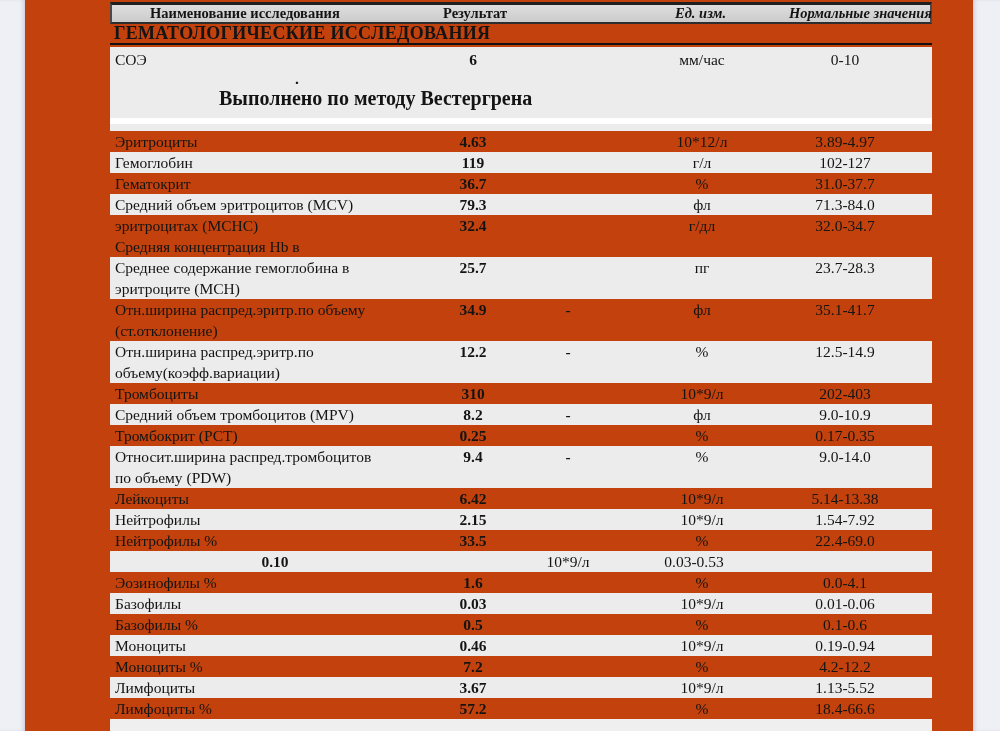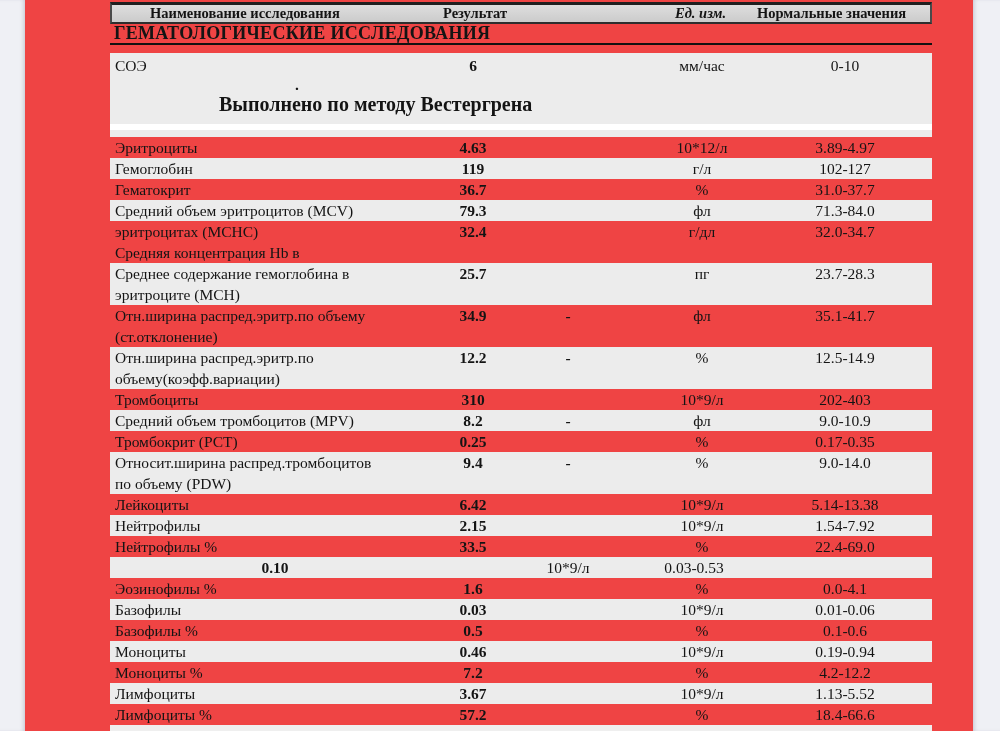--- a/index.html
+++ b/index.html
@@ -4,55 +4,55 @@
 <style>
   html,body{margin:0;padding:0;}
   body{
     width:1000px;height:731px;overflow:hidden;background:#ffffff;
     font-family:"Liberation Serif","DejaVu Serif",serif;color:#141414;
   }
   .screen{position:relative;width:1000px;height:731px;display:flex;}
   .margin-strip{height:731px;background:#eff0f5;flex:0 0 auto;}
   .margin-strip.left{width:25px;box-shadow:inset -3px 0 4px -2px rgba(110,110,135,.35);}
   .margin-strip.right{width:27px;box-shadow:inset 3px 0 4px -2px rgba(110,110,135,.35);}
-  .page{flex:1 1 auto;background:#ef4444;position:relative;}
+  .page{flex:1 1 auto;background:#c2410c;position:relative;}
   .doc-table{position:absolute;left:85px;top:2px;width:822px;}
 
   
   .thead{
     position:relative;height:22px;box-sizing:border-box;width:822px;
     background:linear-gradient(#dedede,#cbcbcb);
     border-top:3px solid #1f1f1f;border-bottom:2px solid #2e2e2e;
     border-left:2px solid #4a4a4a;border-right:2px solid #4a4a4a;
   }
   .h{position:absolute;top:0;line-height:16px;font-weight:bold;font-size:14.5px;white-space:nowrap;}
   .h-name{left:38px;}
   .h-result{left:331px;}
   .h-units{left:563px;font-style:italic;}
-  .h-normal{left:645px;}
+  .h-normal{left:677px;font-style:italic;}
 
   
   .section-title{
     font-weight:bold;font-size:18px;line-height:19px;height:19px;
     padding-left:4px;border-bottom:2px solid #111;letter-spacing:.3px;white-space:nowrap;
   }
 
   
   .grid{display:grid;grid-template-columns:330px 66px 124px 144px 158px;}
   .row{font-size:15.5px;}
   .c-name{padding-left:5px;line-height:21px;}
   .c-name .line{display:block;line-height:21px;white-space:nowrap;}
   .c-result{text-align:center;font-weight:bold;line-height:21px;}
   .c-flag{text-align:center;font-weight:bold;line-height:21px;}
   .c-units{text-align:center;line-height:21px;}
   .c-normal{text-align:center;line-height:21px;padding-right:16px;}
   .shaded{background:#ececec;}
 
   
-  .soe-block{margin-top:8px;height:71px;background:#ececec;padding-top:2px;box-sizing:border-box;}
+  .soe-block{margin-top:2px;height:71px;background:#ececec;padding-top:2px;box-sizing:border-box;}
   .dot-line{padding-left:185px;font-weight:bold;line-height:10px;margin-top:4px;font-size:15.5px;}
   .method-line{padding-left:109px;font-weight:bold;margin-top:6px;line-height:16px;font-size:20px;white-space:nowrap;}
 
   .gap{height:6px;background:#ffffff;}
   .pre-strip{height:7px;background:#ececec;}
   .bottom-strip{height:14px;background:#efefef;}
 </style>
 </head>
 <body>
 

